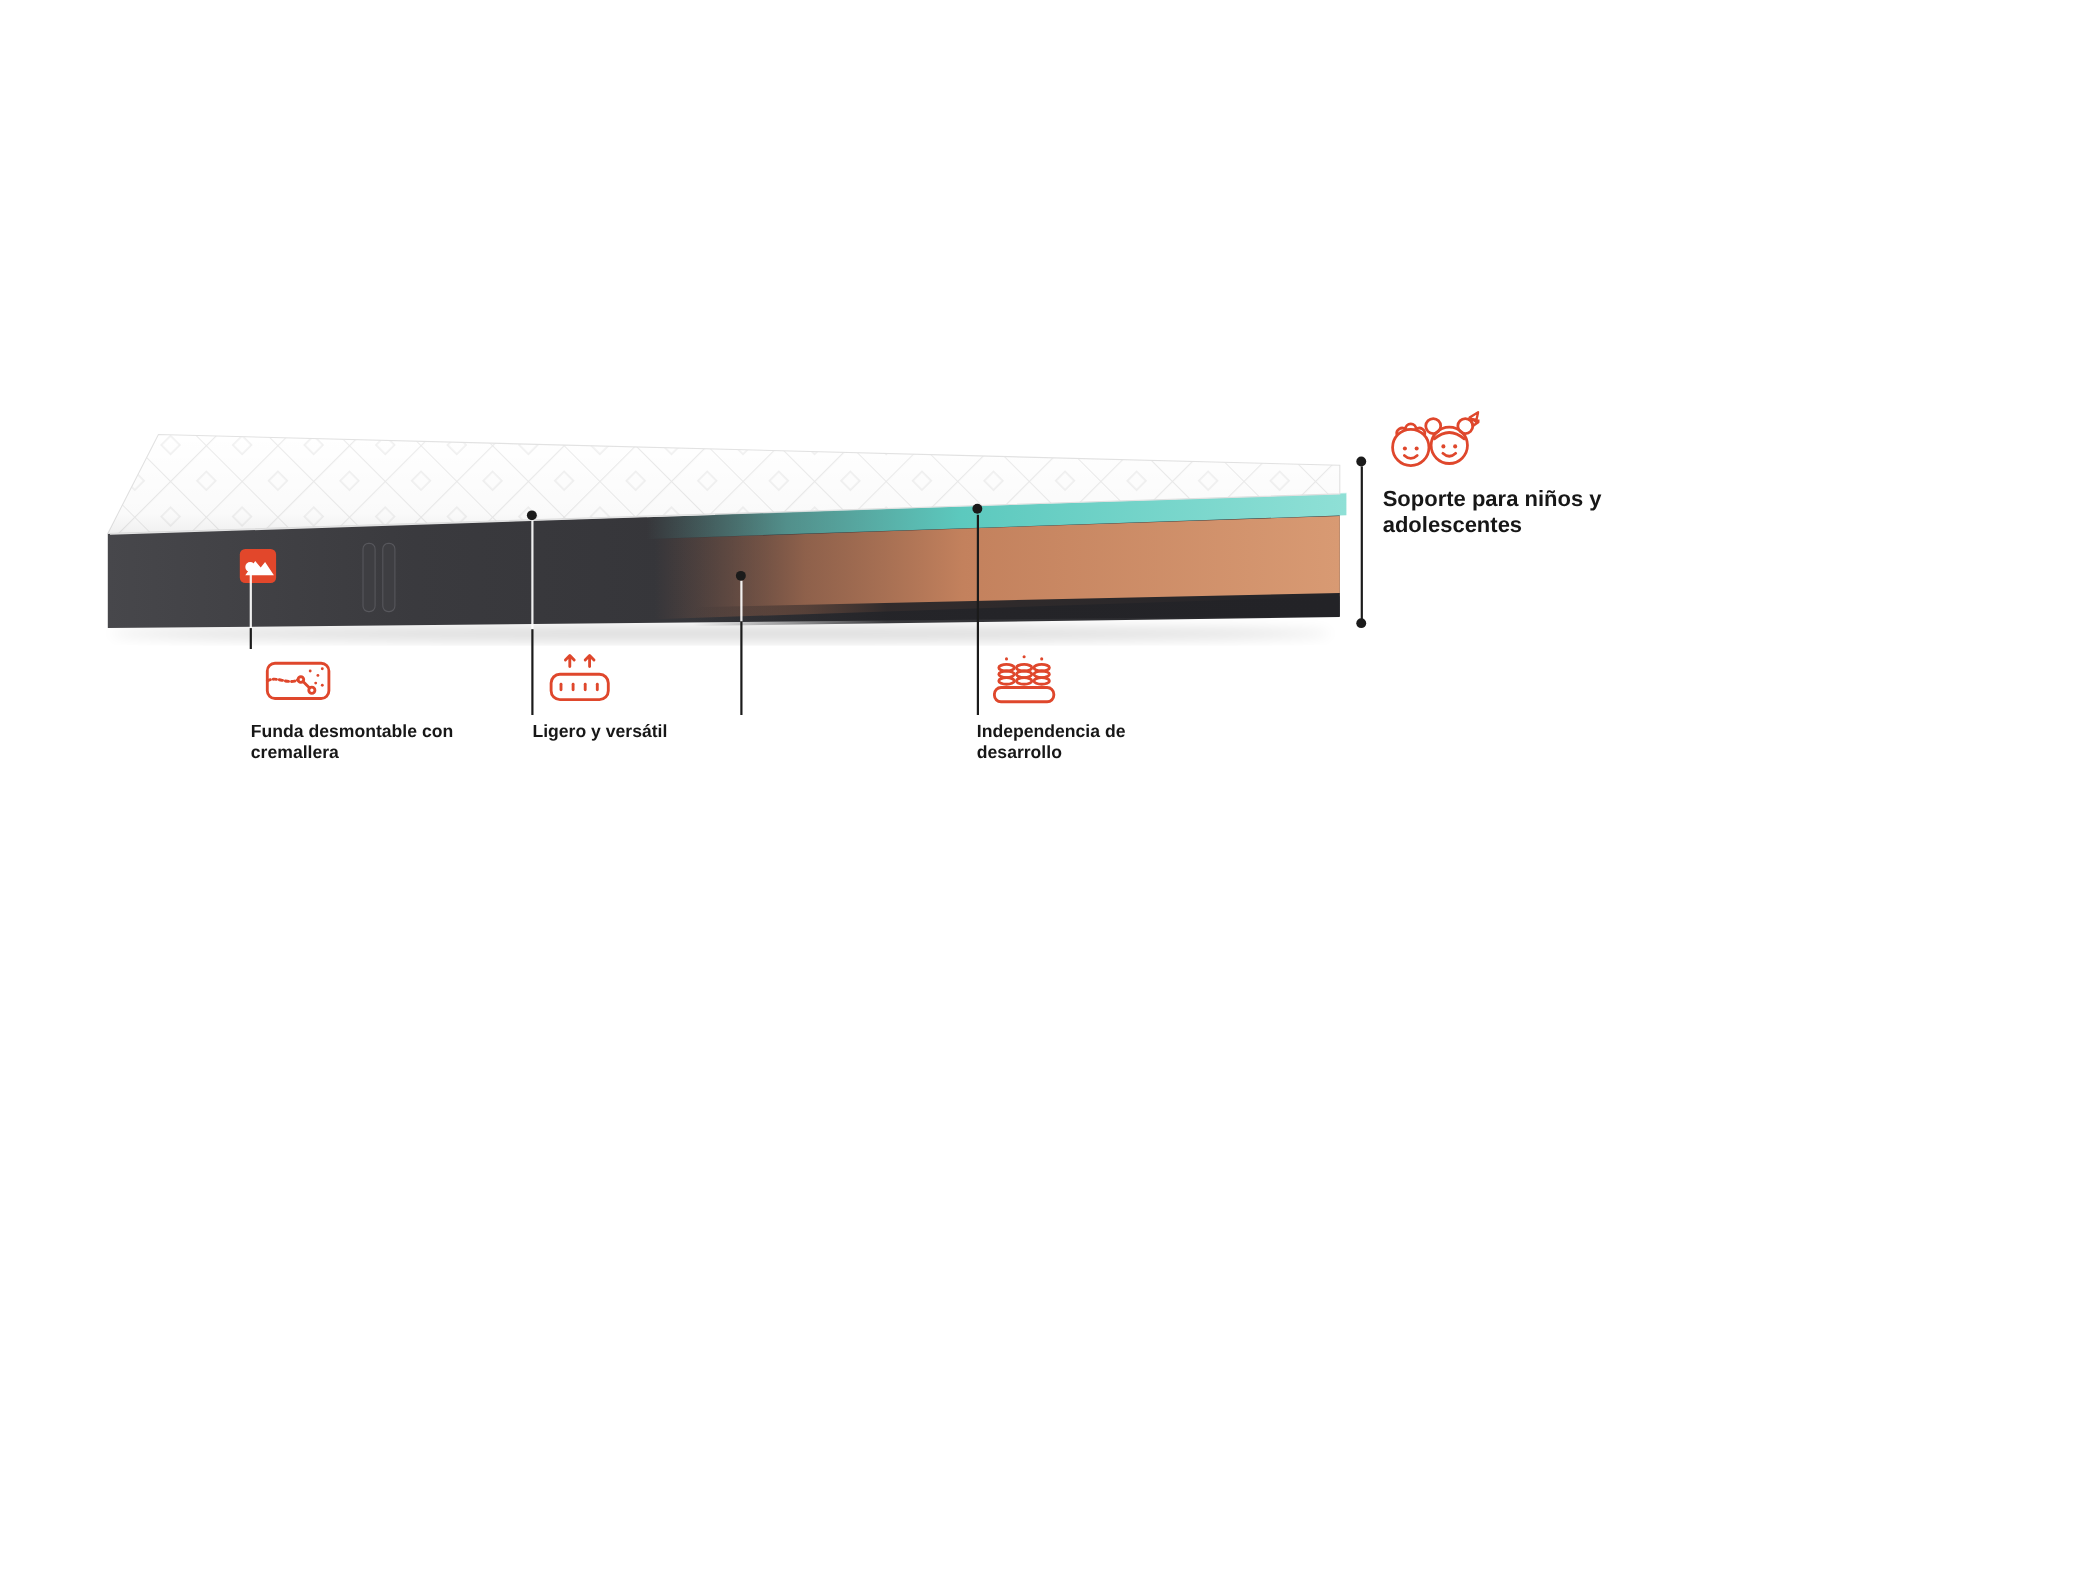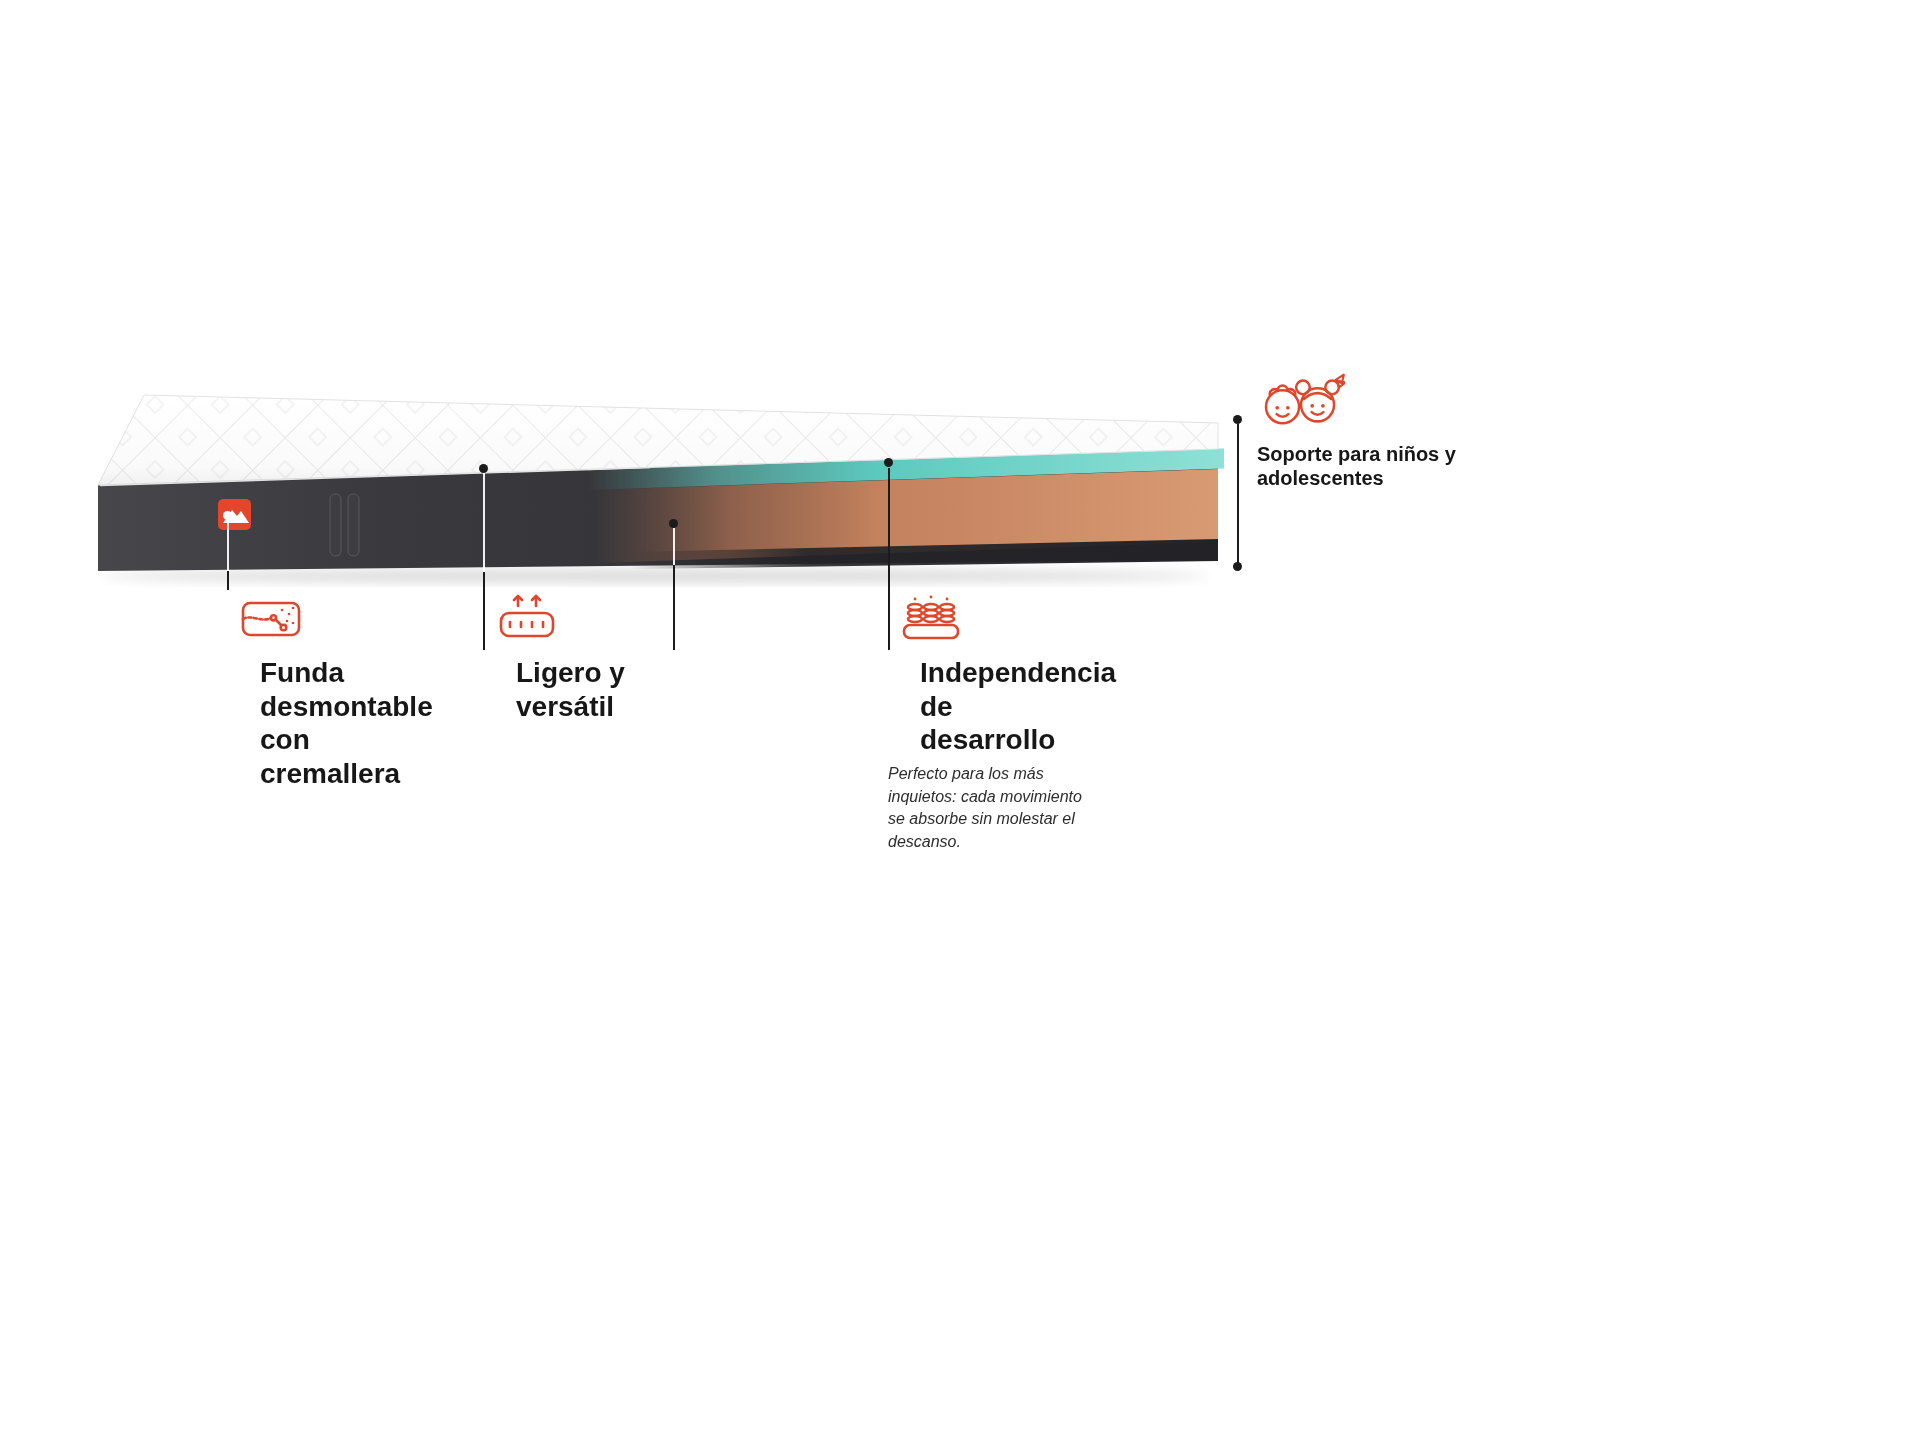--- a/index.html
+++ b/index.html
@@ -15,23 +15,22 @@
   .vline.dark  { background:#1b1b1b; }
   .vline.white { background:rgba(255,255,255,.92); }
   .dot { position:absolute; width:9px; height:9px; border-radius:50%; }
   .dot.dark  { background:#1b1b1b; }
   .dot.white { background:#ffffff; }
   
   .feature { position:absolute; top:592px; }
   .f-icon { height:52px; margin:0 0 12px 12px; color:var(--accent); }
   .f-icon svg { display:block; }
   .f-title {
-    font-size:28px; line-height:1.2; font-weight:bold; color:var(--ink);
+    font-size:16px; line-height:1.2; font-weight:bold; color:var(--ink);
     min-height:50px;
-    margin-left:32px;
   }
   .f-desc {
     font-size:16px; font-style:italic; color:var(--body); line-height:1.42;
     margin-top:6px;
   }
   
   .highlight { position:absolute; left:1257px; top:364px; width:240px; }
   .h-icon { height:70px; margin-bottom:8px; color:var(--accent); }
   .h-icon svg { display:block; }
   .h-title { font-size:20px; font-weight:bold; line-height:1.2; color:var(--ink); }
@@ -184,21 +183,20 @@
             <ellipse cx="47" cy="15" rx="7" ry="3"></ellipse>
         </g>
         <g fill="currentColor" stroke="none">
           <circle cx="15" cy="7" r="1.4"></circle>
             <circle cx="31" cy="5" r="1.4"></circle>
             <circle cx="47" cy="7" r="1.4"></circle>
         </g>
       </svg>
     </div>
     <h3 class="f-title">Independencia de desarrollo</h3>
-    <p class="f-desc">Perfecto para los más inquietos: cada movimiento se absorbe sin molestar el descanso.</p>
   </section>
 
   <aside class="highlight">
     <div class="h-icon">
       <svg width="88" height="70" viewBox="0 0 88 72" class="icon-stroke" stroke-width="3">
 
         <circle cx="46" cy="24" r="7"></circle>
         <circle cx="76" cy="24" r="7"></circle>
         <path d="M80,16 l8,-5 -2,9 z M81,17 l9,2 -7,5 z" stroke-width="2.2"></path>
         <circle cx="61" cy="42" r="17"></circle>

